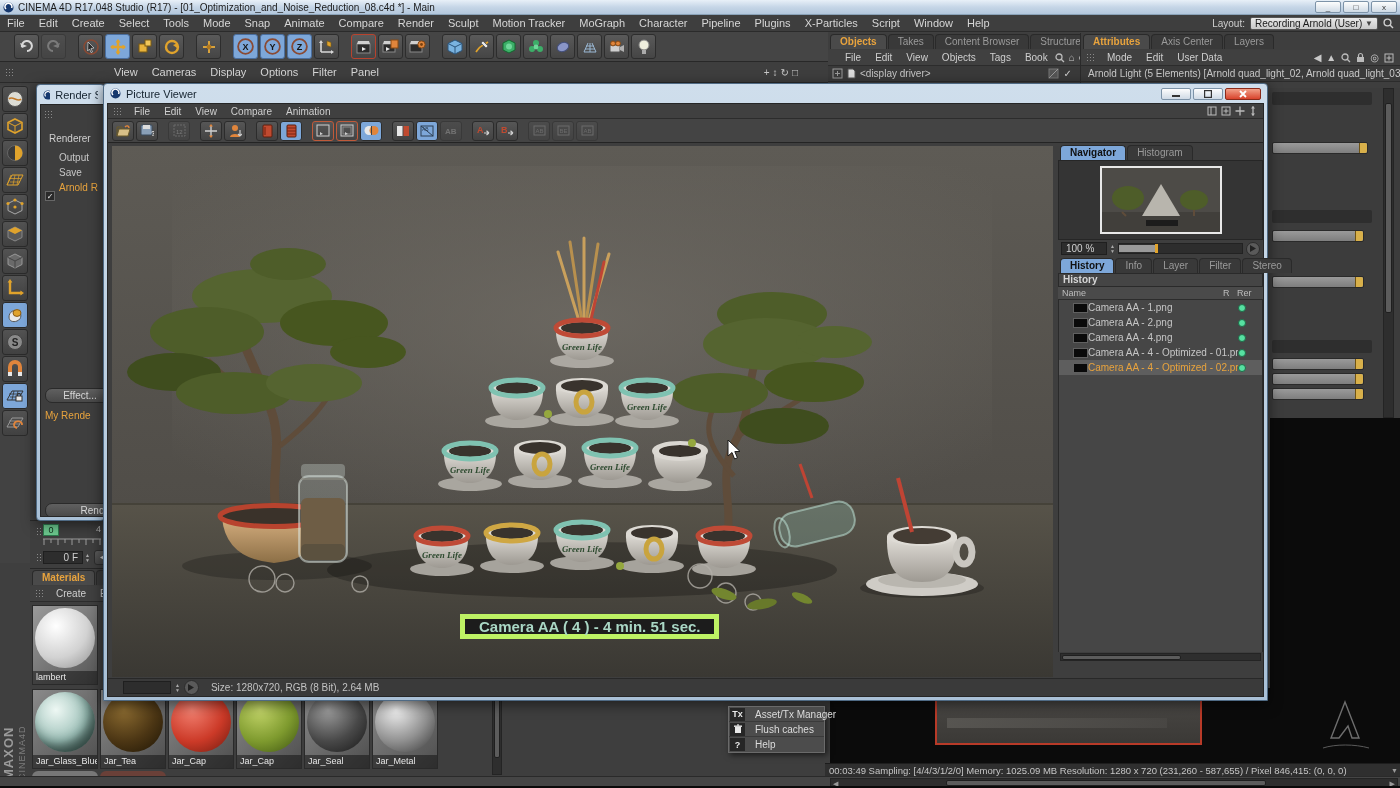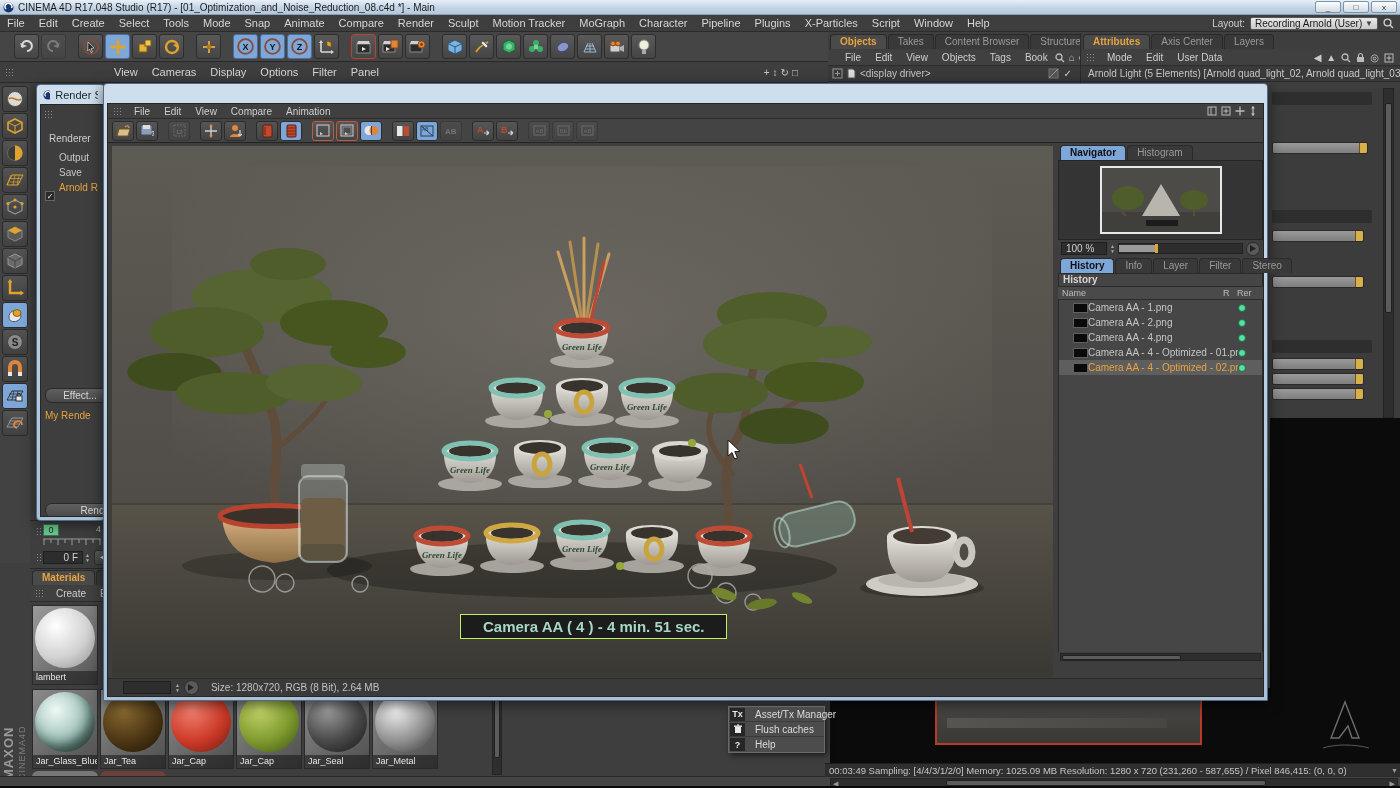--- a/index.html
+++ b/index.html
@@ -587,20 +587,44 @@
     <div style="margin:4px 0 0 18px;font-size:10px;color:#c6c6c6;white-space:nowrap;position:relative">Save</div>
     <div style="position:absolute;left:4px;top:86px;width:10px;height:10px;background:#2a2a2a;border:1px solid #666;color:#e8e8e8;font-size:8px;text-align:center;line-height:9px">✓</div>
     <div style="margin:4px 0 0 18px;font-size:10px;color:#e8a33d;white-space:nowrap">Arnold R</div>
     <div style="position:absolute;left:4px;top:283px;width:70px;height:15px;background:linear-gradient(#606060,#484848);border:1px solid #2a2a2a;border-radius:7px;color:#d6d6d6;font-size:10px;text-align:center;line-height:14px;white-space:nowrap">Effect...</div>
     <div style="position:absolute;left:4px;top:305px;font-size:10px;color:#e8a33d;white-space:nowrap">My Rende</div>
     <div style="position:absolute;left:4px;top:398px;width:70px;height:15px;background:linear-gradient(#606060,#484848);border:1px solid #2a2a2a;border-radius:7px;color:#d6d6d6;font-size:10px;text-align:right;line-height:14px;padding-right:4px;white-space:nowrap">Rende</div>
   </div>
 </div>
 
 <div class="abs aero" style="left:103px;top:83px;width:1165px;height:618px;z-index:40">
+  <div class="aerotitle">
+    <svg width="11" height="11">
+        <circle cx="5.5" cy="5.5" r="5" fill="#16386e"></circle>
+        <path d="M3,7 A3.4,3.4 0 1 1 8.6,6" stroke="#fff" stroke-width="1.4" fill="none"></path>
+      </svg>
+    <span>Picture Viewer</span>
+    <div style="margin-left:auto;display:flex">
+      <div class="winbtn" style="width:30px">
+          <svg width="8" height="7">
+            <rect x="0" y="5" width="8" height="2" fill="#333"></rect>
+          </svg>
+        </div>
+      <div class="winbtn" style="width:30px">
+          <svg width="8" height="8">
+            <rect x="0.5" y="0.5" width="7" height="7" fill="none" stroke="#333" stroke-width="1.4"></rect>
+          </svg>
+        </div>
+      <div class="winbtn" style="width:36px;background:linear-gradient(#f2a088,#d8432c);border-color:#8a2a1a">
+          <svg width="8" height="8">
+            <path d="M1,1 L7,7 M7,1 L1,7" stroke="#fff" stroke-width="1.8"></path>
+          </svg>
+        </div>
+    </div>
+  </div>
   <div style="position:absolute;left:3px;right:3px;top:19px;bottom:3px;background:#3e3e3e;border:1px solid #262626">
 
     <div class="panmenu" style="height:15px">
       <div class="handle"></div>
       <span class="pm">File</span>
       <span class="pm">Edit</span>
       <span class="pm">View</span>
       <span class="pm">Compare</span>
       <span class="pm">Animation</span>
       <div style="margin-left:auto;display:flex;gap:4px;margin-right:6px;align-items:center">
@@ -894,21 +918,21 @@
           <ellipse cx="810" cy="438" rx="56" ry="12" fill="#cfccc6"></ellipse>
           <ellipse cx="810" cy="434" rx="44" ry="8" fill="#b9b6af"></ellipse>
           <path d="M775,390 C774,424 786,436 810,436 C834,436 846,424 845,390 Z" fill="url(#cupBodyG)"></path>
           <ellipse cx="852" cy="406" rx="8" ry="12" fill="none" stroke="#c9c6c0" stroke-width="7"></ellipse>
           <ellipse cx="810" cy="390" rx="35" ry="10" fill="#dedbd5"></ellipse>
           <ellipse cx="810" cy="390" rx="29" ry="8" fill="#443c34"></ellipse>
           <line x1="800" y1="386" x2="786" y2="332" stroke="#bf4434" stroke-width="4"></line>
         </g>
       </svg>
 
-      <div style="position:absolute;left:348px;top:468px;height:25px;background:#1c1c1c;border:1px solid #bef264;display:flex;align-items:center;padding:0 22px">
+      <div style="position:absolute;left:348px;top:468px;height:25px;background:#1c1c1c;border:5px solid #bef264;display:flex;align-items:center;padding:0 14px">
         <span style="font-size:15px;font-weight:bold;color:#a9d7c5;white-space:nowrap">Camera AA ( 4 ) - 4 min. 51 sec.</span>
       </div>
     </div>
 
     <div style="position:absolute;left:950px;top:40px;width:205px;height:533px;background:#3e3e3e">
       <div class="row" style="height:16px;padding-left:2px">
         <span class="tab blue">Navigator</span>
         <span class="tab">Histogram</span>
       </div>
       <div style="height:80px;background:#343434;border:1px solid #262626;display:flex;align-items:center;justify-content:center">

